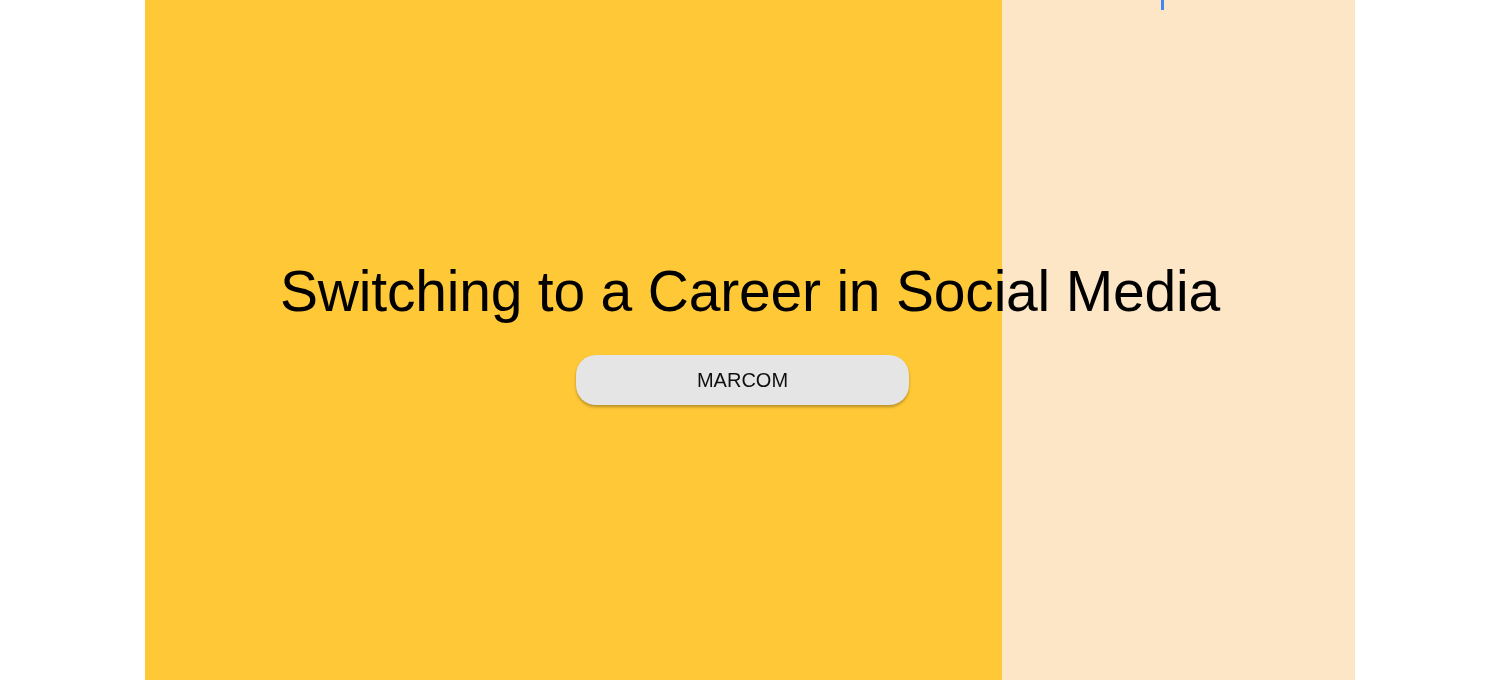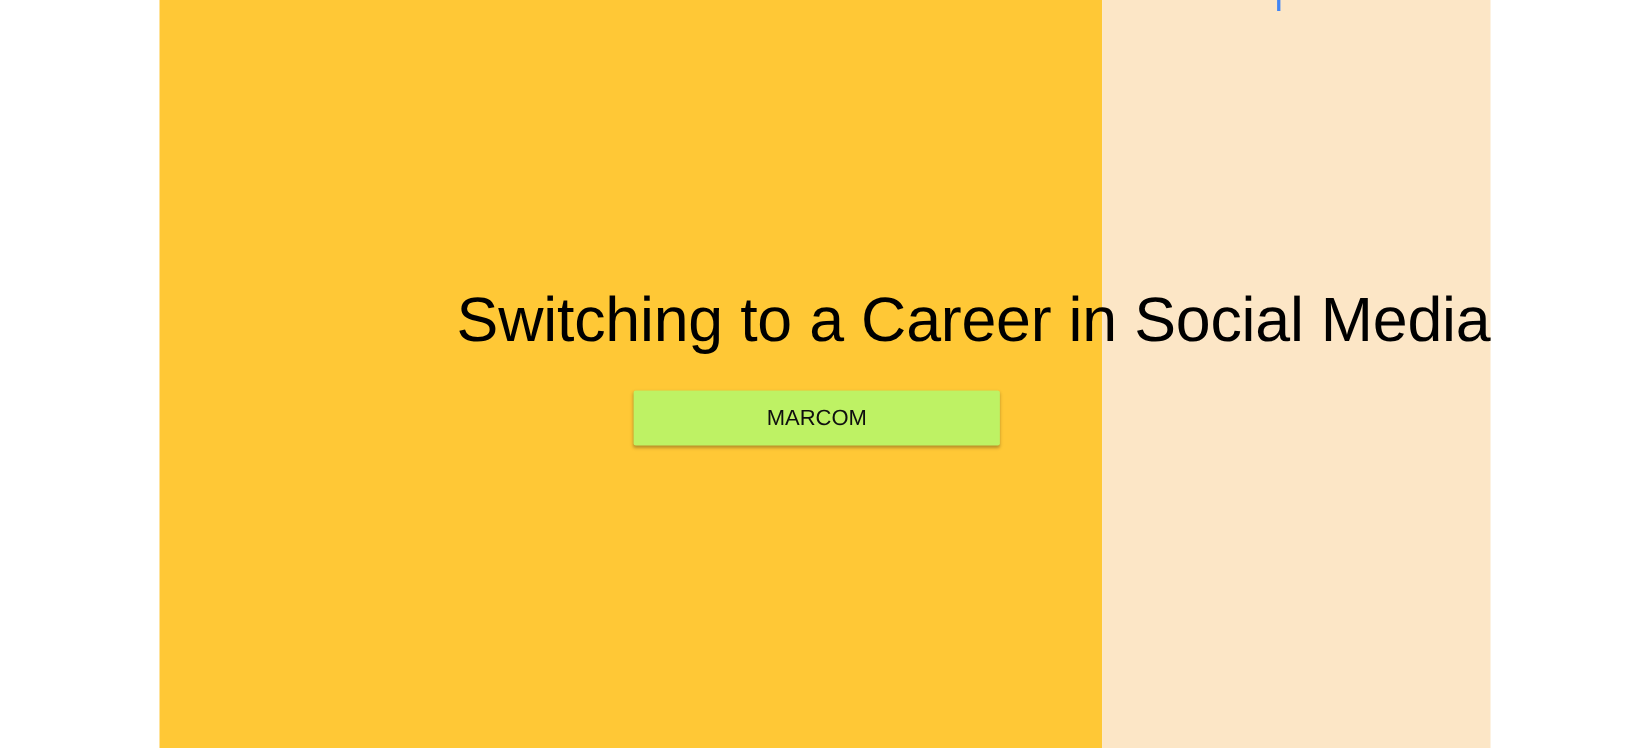--- a/index.html
+++ b/index.html
@@ -56,21 +56,21 @@
     top: 0;
     width: 1210px;
     height: 680px;
   }
 
   .slide-title {
     position: absolute;
     left: 0;
     top: 215px;
     width: 1210px;
-    text-align: right;
+    text-align: center;
     font-size: 57px;
     font-weight: 400;
     line-height: 76px;
     color: #000000;
     letter-spacing: -0.2px;
     white-space: nowrap;
   }
 
   .cta-wrap {
     position: absolute;
@@ -80,27 +80,27 @@
     display: flex;
     justify-content: center;
   }
 
   .cta-button {
     display: inline-flex;
     align-items: center;
     justify-content: center;
     width: 333px;
     height: 50px;
-    background: #bef264;
+    background: #e5e5e5;
     color: #0f0f0f;
     font-size: 20px;
     font-weight: 400;
     font-family: "Liberation Sans", sans-serif;
     border: none;
-    border-radius: 2px;
+    border-radius: 20px;
     box-shadow: 0 2px 3px rgba(0,0,0,0.28);
     cursor: pointer;
     padding: 0;
     box-sizing: border-box;
   }
 </style>
 </head>
 <body>
 
 <div id="slide-root">

